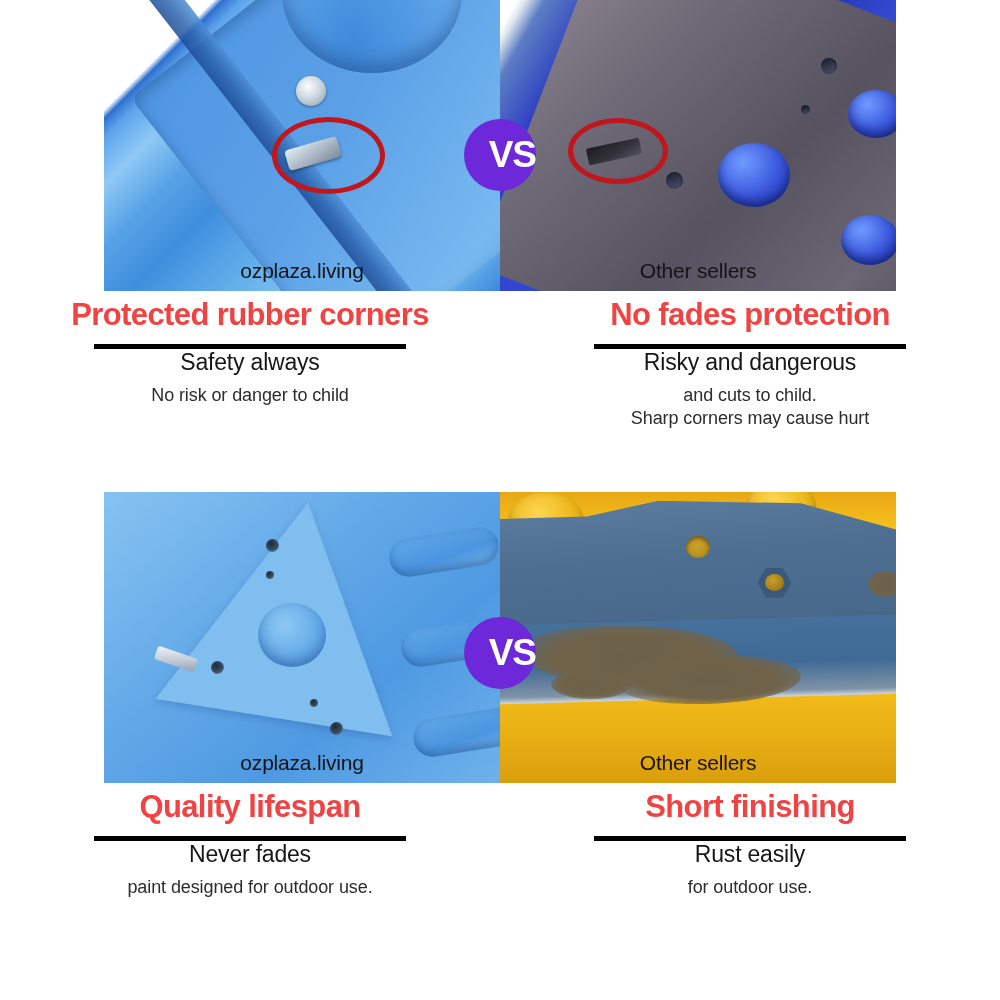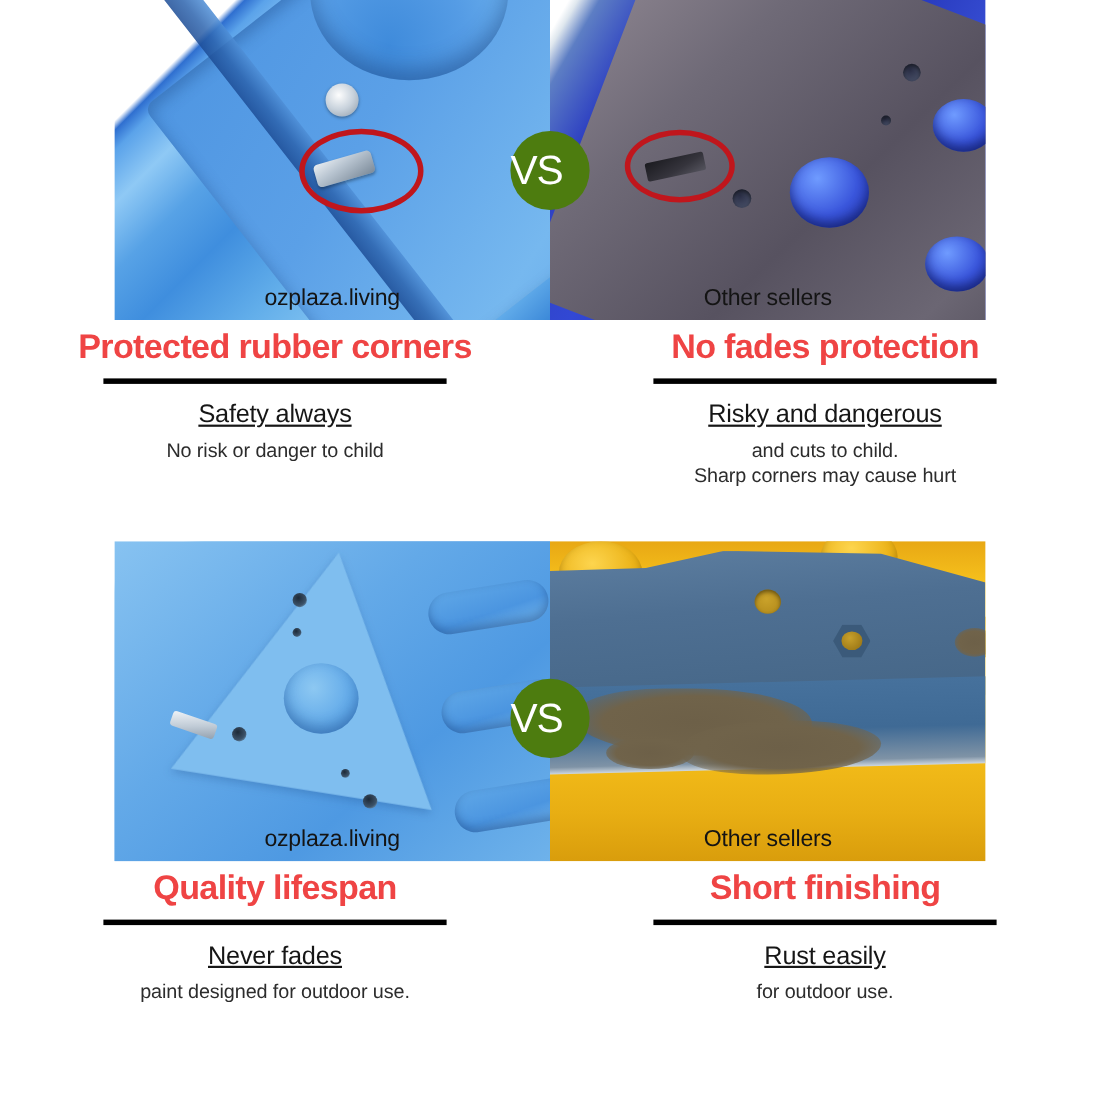--- a/index.html
+++ b/index.html
@@ -69,26 +69,26 @@
     z-index: 8;
     box-sizing: border-box;
   }
 
   
   .vs-badge {
     position: absolute;
     width: 72px;
     height: 72px;
     border-radius: 50%;
-    background: #4d7c0f;
+    background: #6d28d9;
     color: #ffffff;
-    font-weight: normal;
+    font-weight: bold;
     font-size: 37px;
     line-height: 72px;
-    text-align: left;
+    text-align: right;
     letter-spacing: -1px;
     z-index: 20;
     left: 464px;
   }
   .half.top .vs-badge    { top: 119px; }
   .half.bottom .vs-badge { top: 125px; }
 
   
   .text-row {
     position: absolute;
@@ -116,23 +116,21 @@
   }
   .rule {
     width: 312px;
     height: 5px;
     background: #000000;
     margin: 12px auto 0 auto;
   }
   .subhead {
     font-size: 23px;
     color: #161616;
-    margin-top: 14px;
     letter-spacing: -0.2px;
-    text-decoration: underline;
   }
   .body-text {
     font-size: 18px;
     color: #2c2c2c;
     margin-top: 8px;
     line-height: 1.28;
     letter-spacing: -0.1px;
   }
 
   

